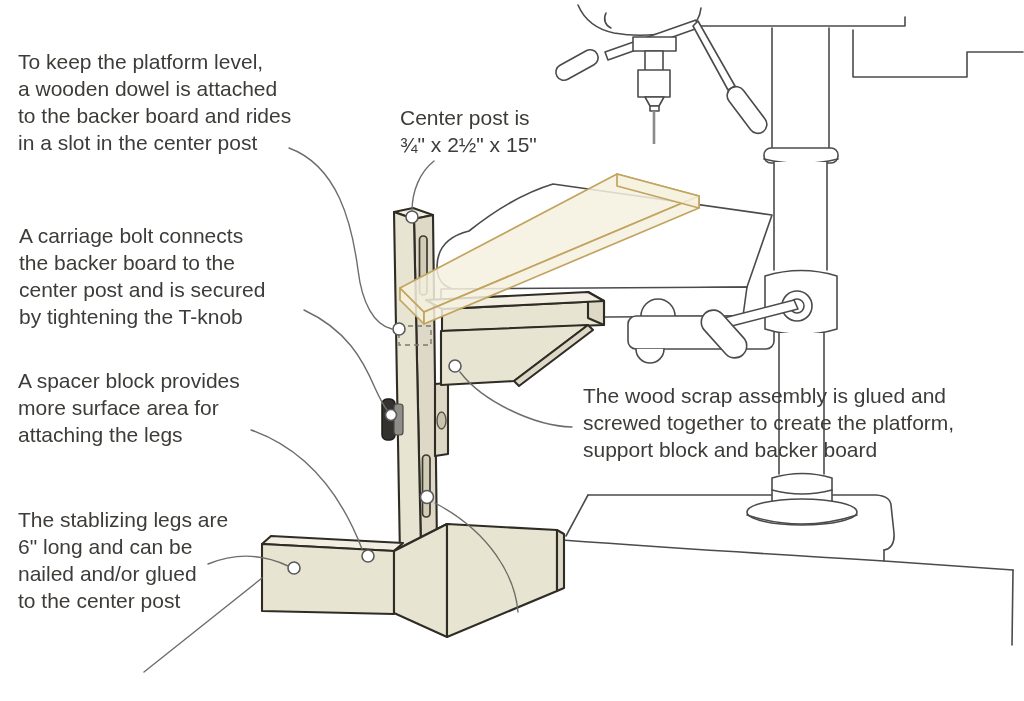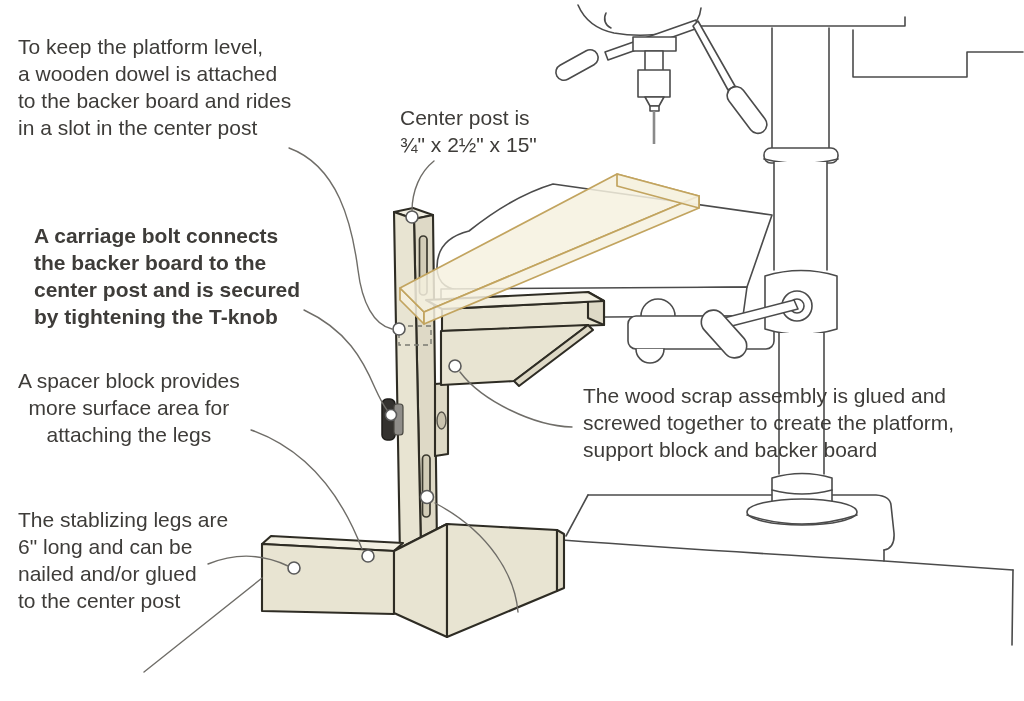--- a/index.html
+++ b/index.html
@@ -170,31 +170,31 @@
       <path class="leader" d="M434,161 C420,172 412,191 412,211"></path>
       <path class="leader" d="M304,310 C347,330 363,360 375,388 C380,399 384,406 387,410"></path>
       <path class="leader" d="M251,430 C302,448 339,489 362,549"></path>
       <path class="leader" d="M208,564 C240,551 267,556 288,566"></path>
       <path class="leader" d="M572,427 C534,426 482,401 460,372"></path>
       <path class="leader" d="M518,612 C515,576 490,532 435,503"></path>
       <path class="leader" d="M144,672 L262,578"></path>
     </g>
   </svg>
 
-  <div class="anno" style="left:18px;top:33px;">To keep the platform level,
+  <div class="anno" style="left:18px;top:48px;">To keep the platform level,
 a wooden dowel is attached
 to the backer board and rides
 in a slot in the center post</div>
   <div class="anno center" style="left:400px;top:104px;width:178px;">Center post is
 ¾" x 2½" x 15"</div>
-  <div class="anno" style="left:34px;top:222px;font-weight:bold;">A carriage bolt connects
+  <div class="anno" style="left:19px;top:222px;">A carriage bolt connects
 the backer board to the
 center post and is secured
 by tightening the T-knob</div>
-  <div class="anno" style="left:18px;top:367px;text-align:center;">A spacer block provides
+  <div class="anno" style="left:18px;top:367px;">A spacer block provides
 more surface area for
 attaching the legs</div>
   <div class="anno" style="left:18px;top:477px;margin-top:29px;">The stablizing legs are
 6" long and can be
 nailed and/or glued
 to the center post</div>
   <div class="anno" style="left:583px;top:382px;">The wood scrap assembly is glued and
 screwed together to create the platform,
 support block and backer board</div>
 </div>

